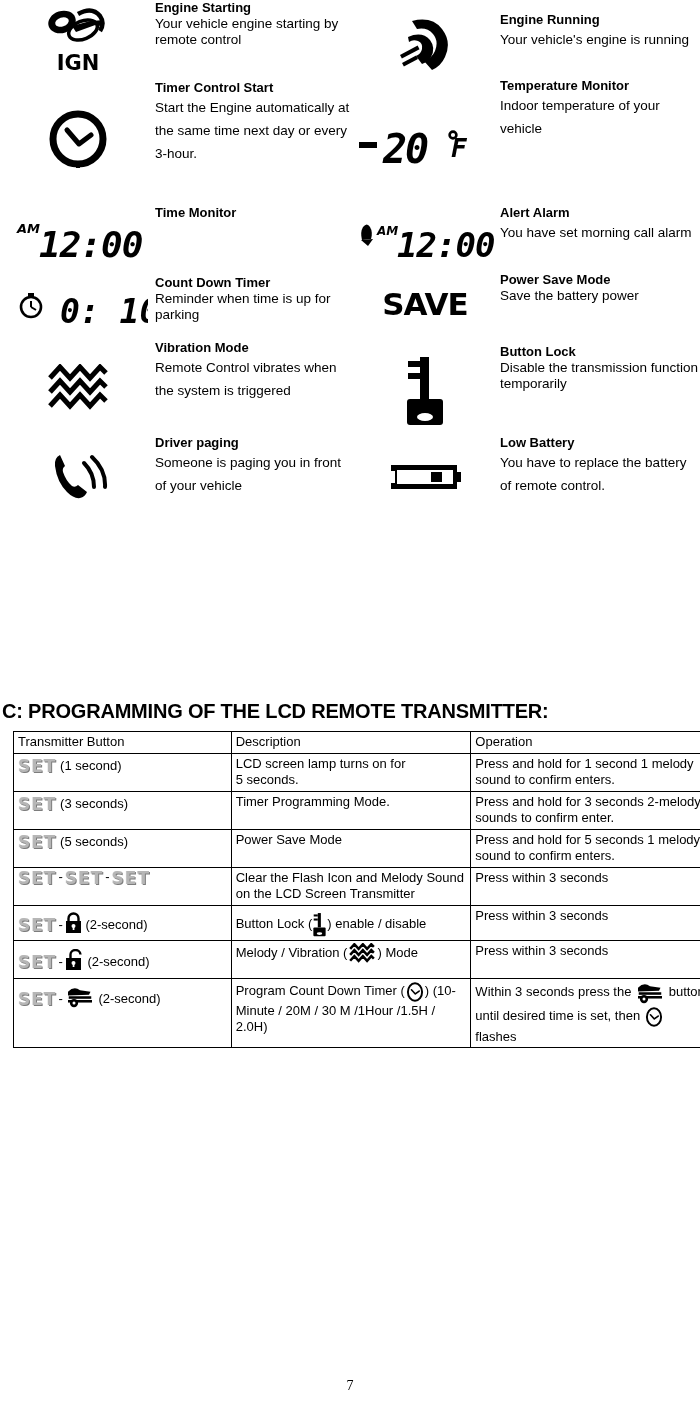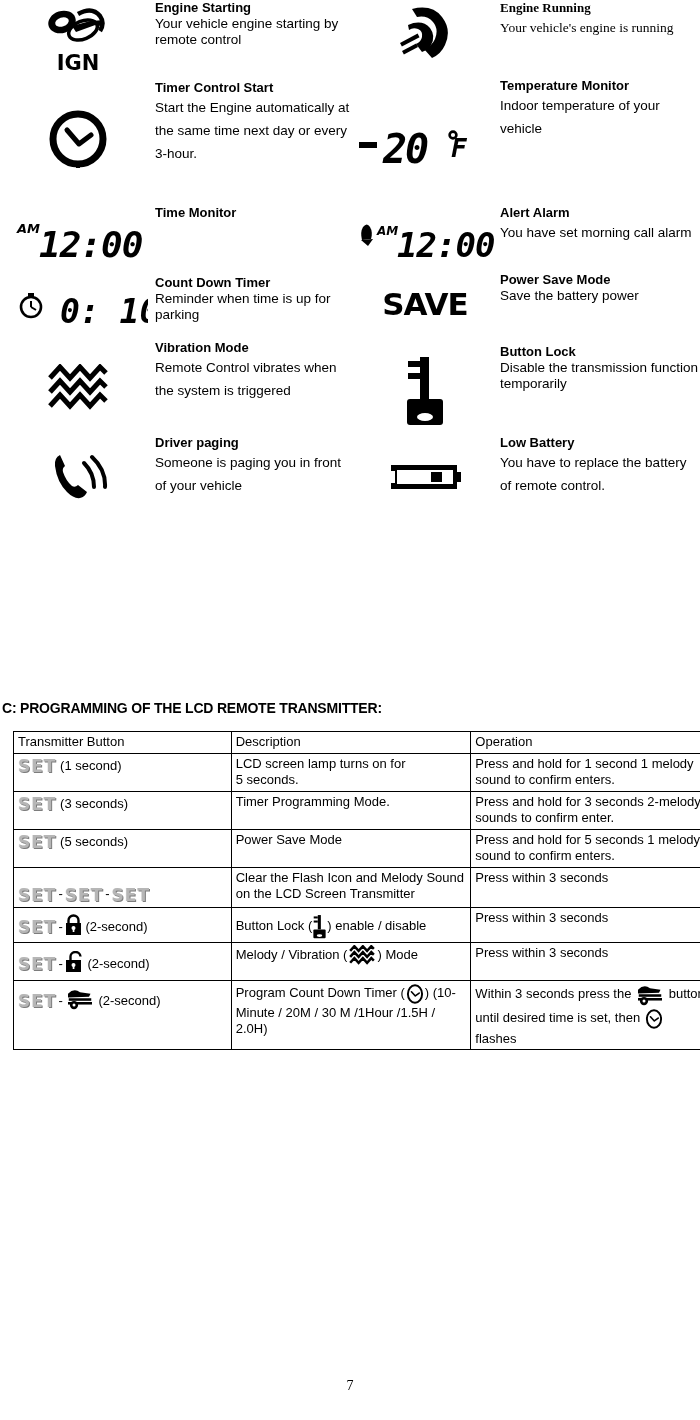--- a/index.html
+++ b/index.html
@@ -30,21 +30,21 @@
   .ttl { font-weight:bold; font-size:13px; line-height:16px; }
   .dsc { font-size:13.5px; line-height:16px; }
   .dsc.loose { line-height:23px; }
 
   
   .ic { display:block; }
 
   
   .sec-head {
     position:absolute; left:2px; top:700px;
-    font-size:14px; font-weight:bold;
+    font-size:20px; font-weight:bold;
     letter-spacing:-0.2px;
   }
 
   
   table.prog {
     position:absolute; left:1px; top:731px;
     width:698px;
     border-collapse:collapse;
     font-size:13px;
     margin-left:12px;
@@ -187,21 +187,21 @@
       </div>
       <div class="txt-cell">
         <div class="ttl">Driver paging</div>
         <div class="dsc loose">Someone is paging you in front of your vehicle</div>
       </div>
     </div>
   </div>
 
   <div class="lcol right">
 
-    <div class="entry r" style="left:0;top:0;width:350px;height:70px;font-family:Liberation Serif, serif;">
+    <div class="entry r" style="left:0;top:12px;width:350px;height:70px;">
       <div class="icon-cell">
         <svg width="62" height="60" viewBox="0 0 62 60" class="ic">
           <g fill="#000">
             <path d="M18 4 q20 -5 30 8 q10 13 3 28 q-4 9 -13 13 l-8 -9 q8 -3 11 -10 q4 -10 -2 -17 q-6 -7 -16 -5 z"></path>
             <path d="M14 20 q14 -6 22 3 q6 8 1 17 q-3 5 -9 7 l-6 -8 q5 -2 6 -7 q1 -6 -4 -8 q-5 -2 -9 1 z"></path>
             <rect x="6" y="38" width="20" height="4" transform="rotate(-28 6 38)"></rect>
             <rect x="8" y="46" width="16" height="4" transform="rotate(-28 8 46)"></rect>
           </g>
         </svg>
       </div>
@@ -331,21 +331,21 @@
     <tr>
       <td>
         <span class="setg">SET</span>
         <span class="paren">(5 seconds)</span>
       </td>
       <td>Power Save Mode</td>
       <td class="just">Press and hold for 5 seconds 1 melody sound to confirm enters.</td>
     </tr>
 
     <tr>
-      <td style="padding-top:17px;">
+      <td style="padding-top:0;">
         <span class="setg">SET</span><span class="dash">-</span><span class="setg">SET</span><span class="dash">-</span><span class="setg">SET</span>
       </td>
       <td class="just">Clear the Flash Icon and Melody Sound on the LCD Screen Transmitter</td>
       <td>Press within 3 seconds</td>
     </tr>
 
     <tr>
       <td style="padding-top:6px;">
         <span class="setg">SET</span><span class="dash">-</span><span class="inline-ic">
           <svg width="17" height="22" viewBox="0 0 17 22">

